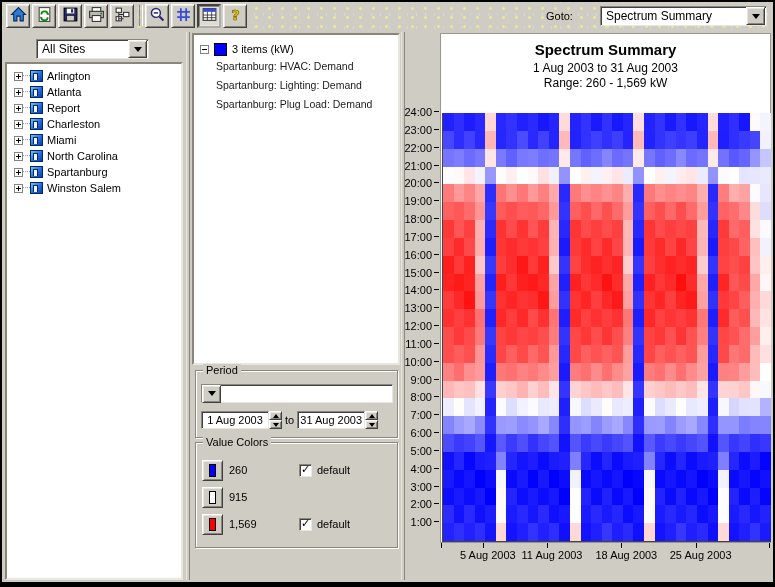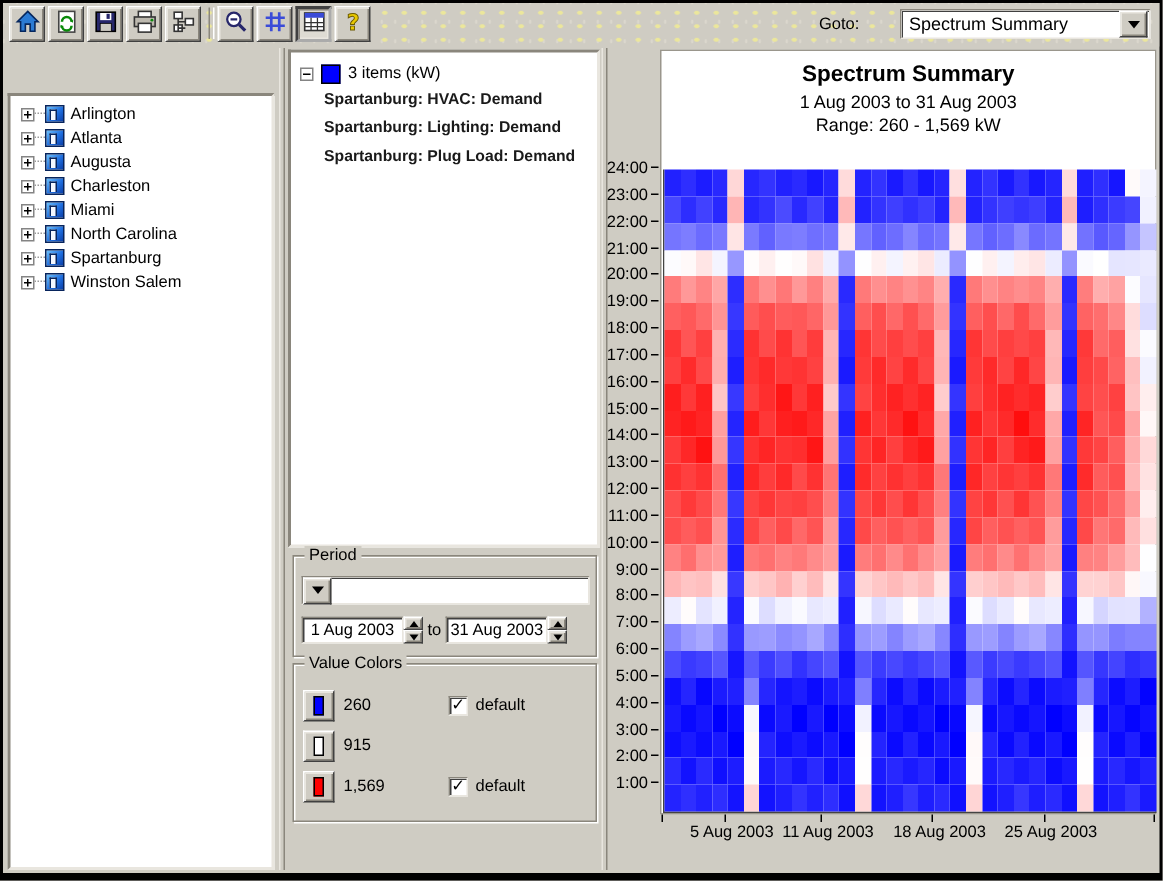--- a/index.html
+++ b/index.html
@@ -44,21 +44,21 @@
   .site-icon::after{content:"";position:absolute;left:2px;bottom:1px;width:3px;height:6px;background:#f4f8ff;border:1px solid #07245c;border-bottom:none;}
   .tree-label{font-size:11px;color:#000;white-space:nowrap;}
   
   #items-box{position:absolute;left:190px;top:31px;width:208px;height:332px;box-sizing:border-box;
       background:#fff;border:2px solid;border-color:#8a867c #e9e6df #e9e6df #8a867c;padding:6px 0 0 0;overflow:hidden;}
   .items-head{display:flex;align-items:center;height:16px;margin-left:6px;}
   .minusbox{box-sizing:border-box;width:9px;height:9px;background:#fff;border:1px solid #848484;position:relative;flex:none;}
   .minusbox::before{content:"";position:absolute;left:1px;top:3px;width:5px;height:1px;background:#000;}
   .legend-sq{width:11px;height:11px;background:#0000ff;border:1px solid #000;margin:0 5px 0 5px;flex:none;}
   .items-head-label{font-size:11px;color:#000;}
-  .item-row{font-size:10.5px;color:#1a1a1a;height:19px;line-height:19px;margin-left:22px;white-space:nowrap;font-weight:bold;}
+  .item-row{font-size:10.5px;color:#1a1a1a;height:19px;line-height:19px;margin-left:22px;white-space:nowrap;}
   
   .groupbox{position:absolute;box-sizing:border-box;border:1px solid #8a867c;
       box-shadow:inset 1px 1px 0 #fff, 1px 1px 0 #fff;}
   .groupbox .gb-title{position:absolute;top:-7px;left:7px;font-size:11px;color:#000;background:#cfccc3;padding:0 3px;}
   .spin{display:flex;flex-direction:column;width:13px;height:18px;flex:none;}
   .spin .sb{flex:1;display:flex;align-items:center;justify-content:center;padding:0;}
   .field{box-sizing:border-box;height:18px;background:#fff;border:1px solid;border-color:#8a867c #e9e6df #e9e6df #8a867c;
       box-shadow:inset 1px 1px 0 #404040;font-size:11px;display:flex;align-items:center;justify-content:center;color:#000;}
   .to-label{font-size:11px;color:#000;margin:0 3px;}
   
@@ -166,38 +166,44 @@
       </button>
     </div>
   <div class="goto-label" id="goto-label" style="left:544px;">Goto:</div>
   <div class="combo" style="left:598px;top:4px;width:167px;">
     <span class="txt">Spectrum Summary</span>
     <span class="drop raised">
         <span class="tri-down"></span>
       </span>
   </div>
 
+  <div class="combo" style="left:34px;top:37px;width:113px;">
+    <span class="txt">All Sites</span>
+    <span class="drop raised">
+        <span class="tri-down"></span>
+      </span>
+  </div>
   <div id="site-tree">
       <div class="tree-row">
         <span class="expander plus"></span>
         <span class="tree-dots"></span>
         <span class="site-icon"></span>
         <span class="tree-label">Arlington</span>
       </div>
       <div class="tree-row">
         <span class="expander plus"></span>
         <span class="tree-dots"></span>
         <span class="site-icon"></span>
         <span class="tree-label">Atlanta</span>
       </div>
       <div class="tree-row">
         <span class="expander plus"></span>
         <span class="tree-dots"></span>
         <span class="site-icon"></span>
-        <span class="tree-label">Augusta</span>
+        <span class="tree-label">Report</span>
       </div>
       <div class="tree-row">
         <span class="expander plus"></span>
         <span class="tree-dots"></span>
         <span class="site-icon"></span>
         <span class="tree-label">Charleston</span>
       </div>
       <div class="tree-row">
         <span class="expander plus"></span>
         <span class="tree-dots"></span>

